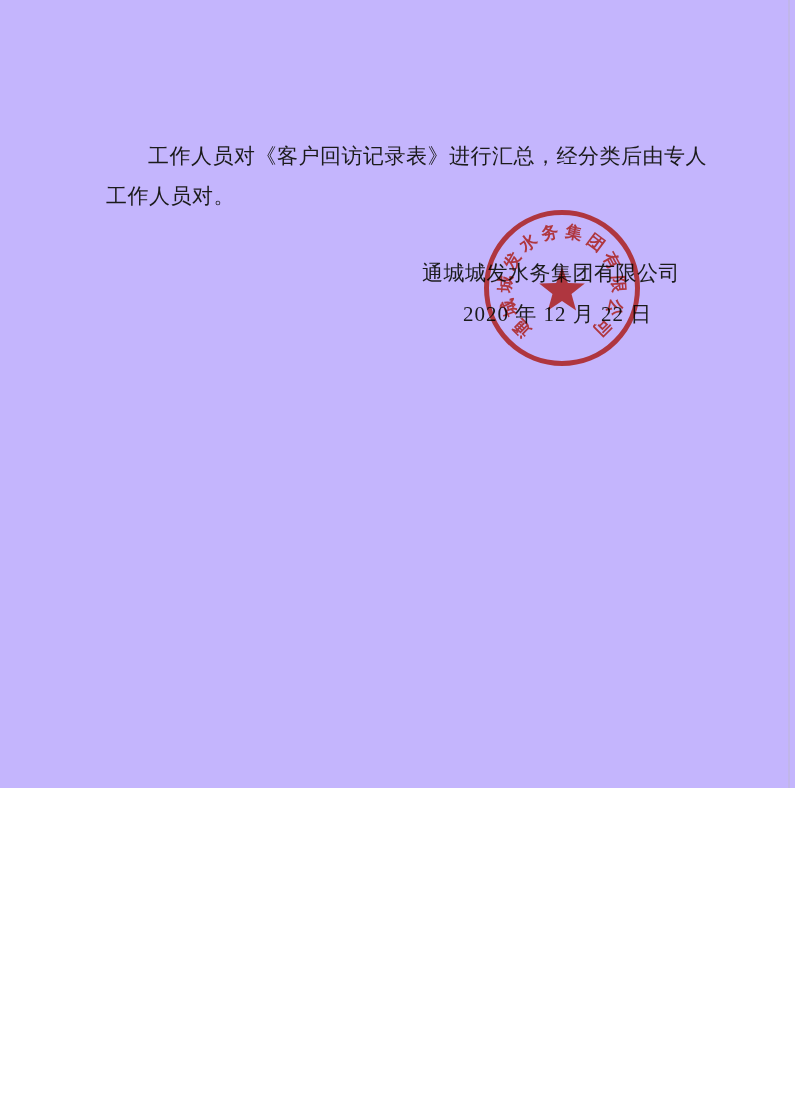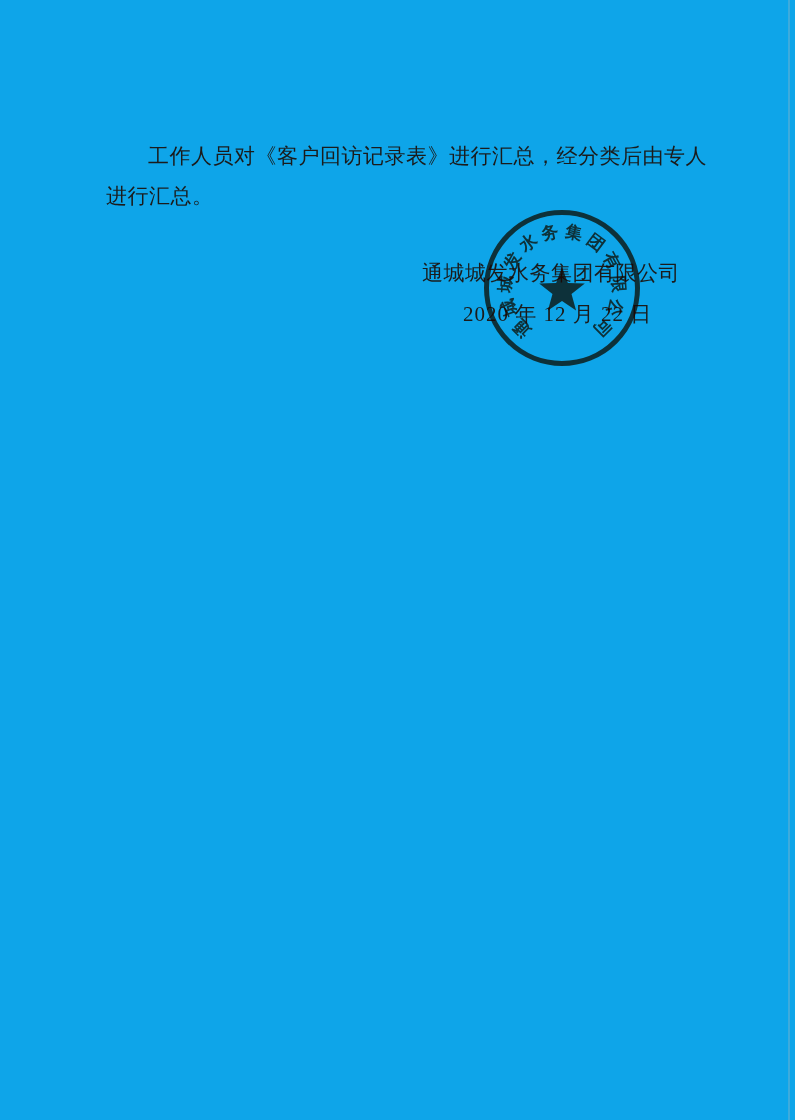--- a/index.html
+++ b/index.html
@@ -3,22 +3,22 @@
 <meta charset="utf-8">
 <style>
   html, body {
     margin: 0;
     padding: 0;
     background: #ffffff;
   }
   .page {
     position: relative;
     width: 795px;
-    height: 1120px;
-    background: #0ea5e9;
+    height: 788px;
+    background: #c4b5fd;
     overflow: hidden;
     font-family: "Liberation Serif", "DejaVu Serif", serif;
     color: #1b1b1b;
   }
   .text-line {
     position: absolute;
     font-size: 21px;
     letter-spacing: 0.5px;
     line-height: 1;
     white-space: nowrap;
@@ -55,21 +55,21 @@
     background: rgba(185, 185, 185, 0.28);
   }
 </style>
 </head>
 <body>
 
 <div class="page">
 
   <div class="text-line para-line-1">工作人员对《客户回访记录表》进行汇总，经分类后由专人</div>
 
-  <div class="text-line para-line-2">进行汇总。</div>
+  <div class="text-line para-line-2">工作人员对。</div>
 
   <div class="text-line company-line">通城城发水务集团有限公司</div>
 
   <div class="text-line date-line">2020 年 12 月 22 日</div>
 
   <div class="seal">
     <svg viewBox="0 0 160 160">
       <circle cx="80" cy="80" r="75.5" fill="none" stroke-width="5" stroke="#e23d2e"></circle>
       <polygon points="80,59 85.88,74.91 102.83,75.58 89.51,86.09 94.11,102.42 80,93 65.89,102.42 70.49,86.09 57.17,75.58 74.12,74.91" fill="#e23d2e"></polygon>
       <g id="ring-chars">

